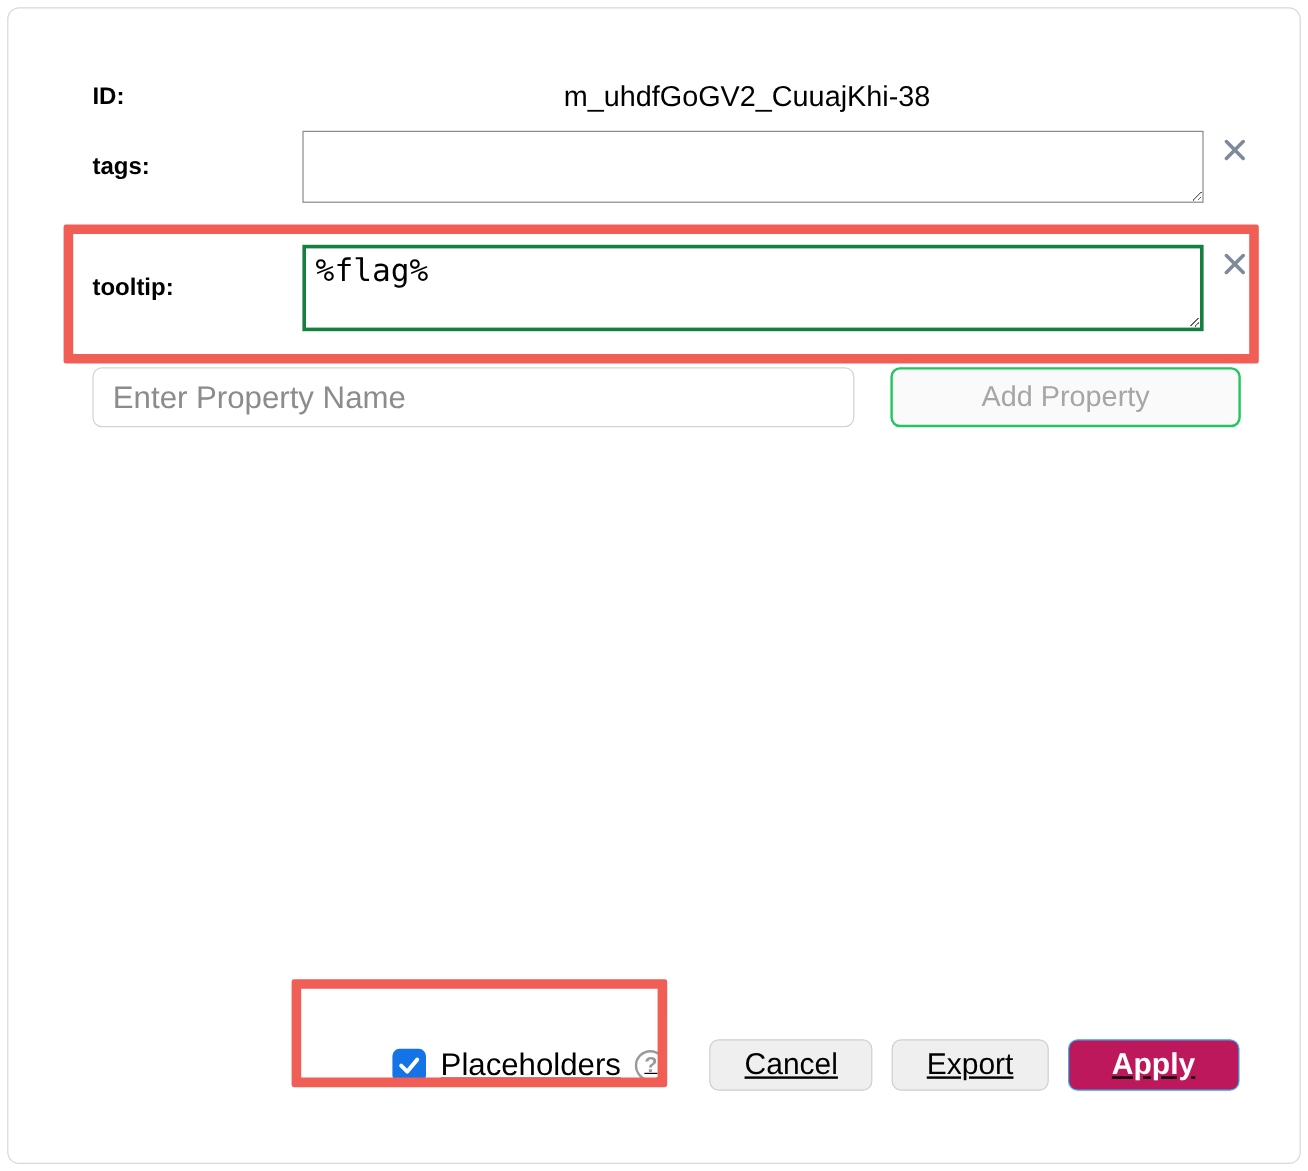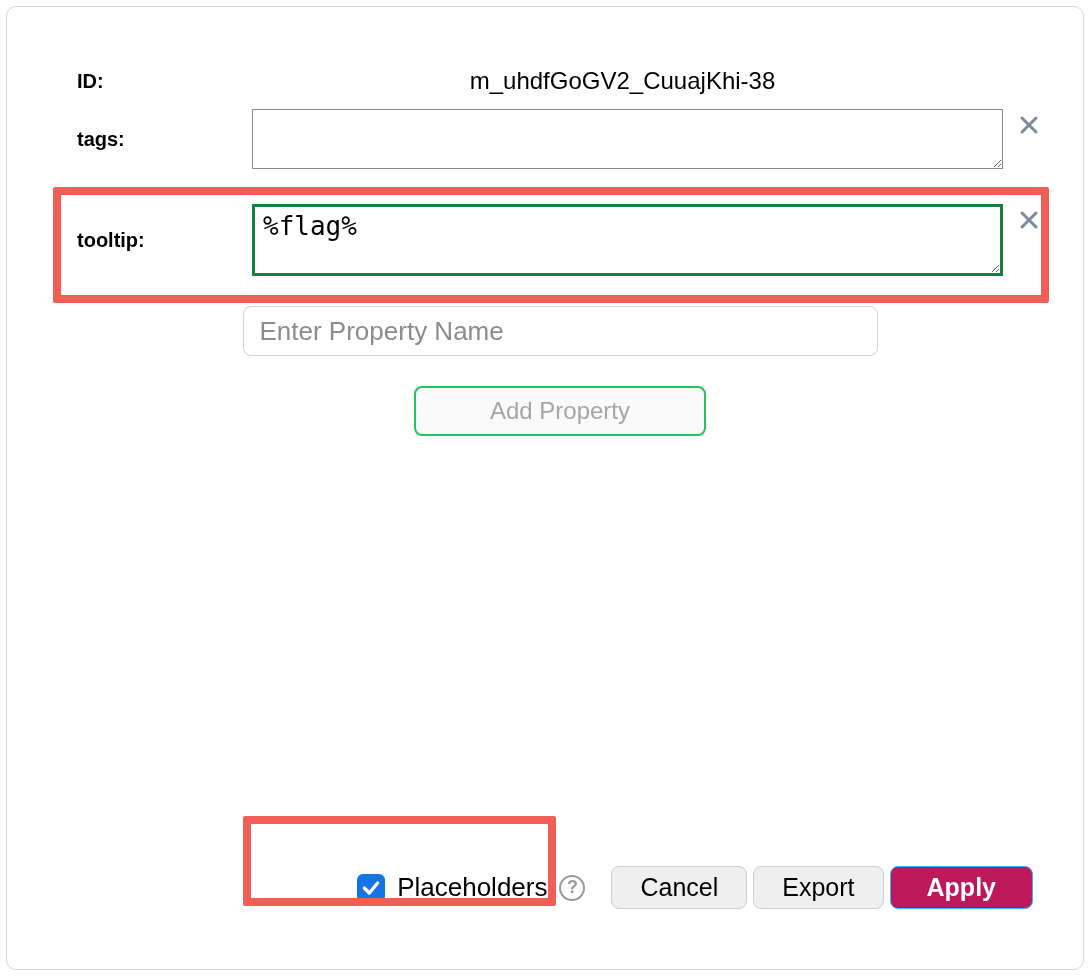--- a/index.html
+++ b/index.html
@@ -92,21 +92,20 @@
     left: 236px;
     top: 809px;
     width: 313px;
     height: 90px;
   }
   .add-row {
     display: flex;
     align-items: center;
     gap: 30px;
     margin-top: 30px;
-    flex-direction: column;
   }
   .prop-input {
     width: 635px;
     height: 50px;
     border: 1px solid #d3d3d3;
     border-radius: 8px;
     font-size: 26px;
     padding: 0 16px;
     color: #000;
   }
@@ -123,21 +122,22 @@
     cursor: default;
   }
   .footer {
     position: absolute;
     left: 0;
     right: 50px;
     bottom: 60px;
     display: flex;
     align-items: center;
     justify-content: flex-end;
-    gap: 6px;
+    gap: 16px;
+    text-decoration: underline;
   }
   .ph-group {
     display: flex;
     align-items: center;
     gap: 12px;
     margin-right: 20px;
   }
   .chk {
     width: 28px;
     height: 28px;

